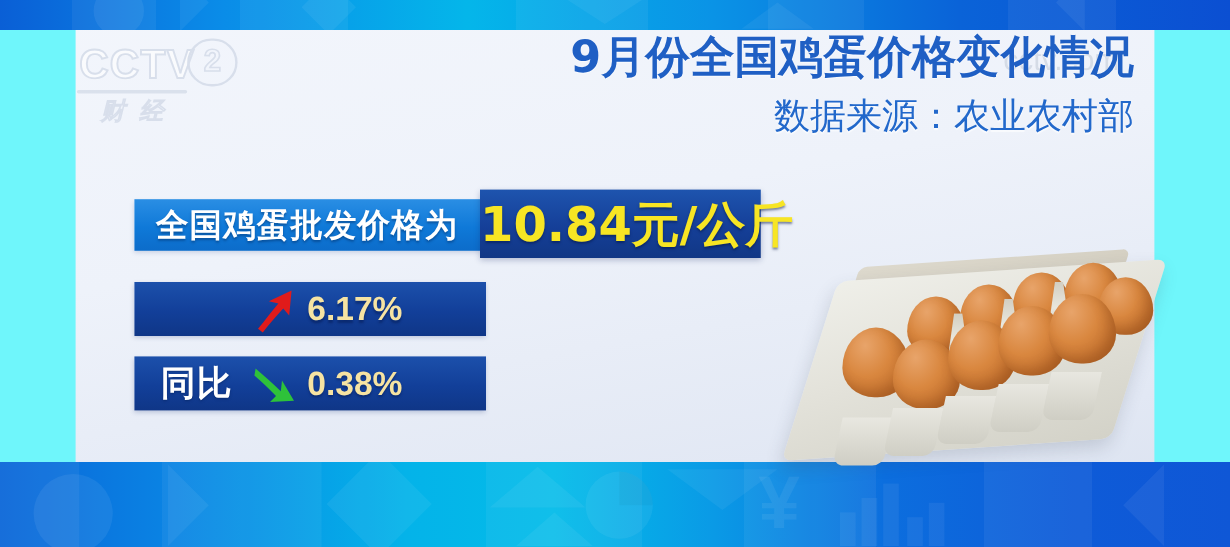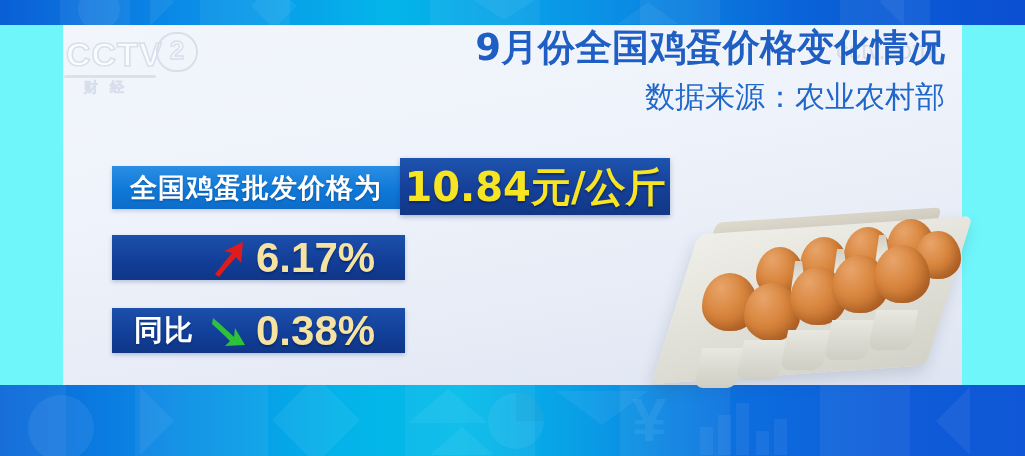--- a/index.html
+++ b/index.html
@@ -148,25 +148,26 @@
   .logo .rule {
     position: absolute;
     left: 0; top: 40px;
     width: 92px; height: 3px;
     background: #cdd6e4;
     border-radius: 2px;
   }
   .logo .cn {
     position: absolute;
     left: 20px; top: 44px;
-    font-size: 14px;
+    font-size: 20px;
     letter-spacing: 12px;
     color: transparent;
     -webkit-text-stroke: 1.3px #c9d2e2;
     font-family: "DejaVu Sans", "Liberation Sans", sans-serif;
+    font-style: italic;
   }
 
   
   .watermark {
     position: absolute;
     left: 836px; top: 38px;
     opacity: .22;
     user-select: none;
     text-align: center;
   }
@@ -272,21 +273,21 @@
     font-size: 27px;
     font-weight: bold;
     color: #ffffff;
     letter-spacing: 1px;
     font-family: "DejaVu Sans", "Liberation Sans", sans-serif;
     text-shadow: 0 1px 2px rgba(0,40,90,.45);
   }
   .price-panel {
     position: absolute;
     left: 400px; top: 158px;
-    width: 270px; height: 57px;
+    width: 234px; height: 57px;
     background: linear-gradient(180deg,#1e54ae 0%,#153f98 55%,#113785 100%);
     box-shadow: 0 2px 5px rgba(20,40,100,.28);
   }
   .price-panel .value {
     position: absolute;
     left: 0; right: 0; top: 50%;
     transform: translateY(-50%);
     text-align: center;
     white-space: nowrap;
     font-size: 40px;
@@ -298,39 +299,39 @@
   }
 
   .bar-stat {
     position: absolute;
     left: 112px;
     width: 293px; height: 45px;
     background: linear-gradient(180deg,#1c50ab 0%,#123f99 55%,#0f3687 100%);
     box-shadow: 0 2px 4px rgba(30,55,120,.25);
   }
   .bar-stat.row1 { top: 235px; }
-  .bar-stat.row2 { top: 308px; }
+  .bar-stat.row2 { top: 297px; }
   .bar-stat .stat-label {
     position: absolute;
     left: 22px; top: 50%;
     transform: translateY(-50%);
     white-space: nowrap;
     font-size: 29px;
     font-weight: bold;
     color: #ffffff;
     letter-spacing: 1px;
     font-family: "DejaVu Sans", "Liberation Sans", sans-serif;
     text-shadow: 0 1px 2px rgba(0,30,80,.5);
   }
   .bar-stat .stat-value {
     position: absolute;
     left: 144px; top: 50%;
     transform: translateY(-50%);
     white-space: nowrap;
-    font-size: 42px;
+    font-size: 28px;
     font-weight: bold;
     color: #f6e3a2;
     letter-spacing: 0px;
     font-family: "Liberation Sans", sans-serif;
     text-shadow: 0 2px 2px rgba(0,20,70,.45);
   }
   .bar-stat .arrow {
     position: absolute;
     left: 96px; top: 50%;
     transform: translateY(-50%);

